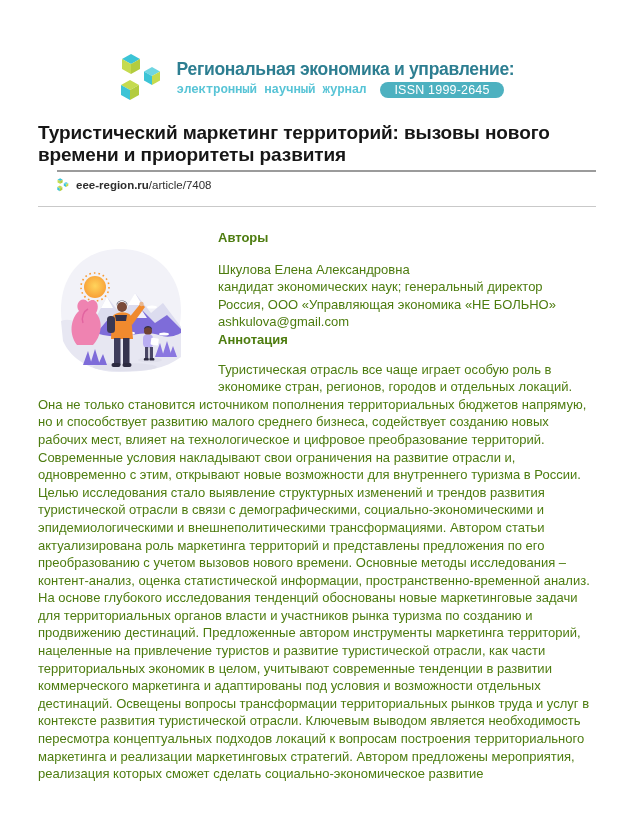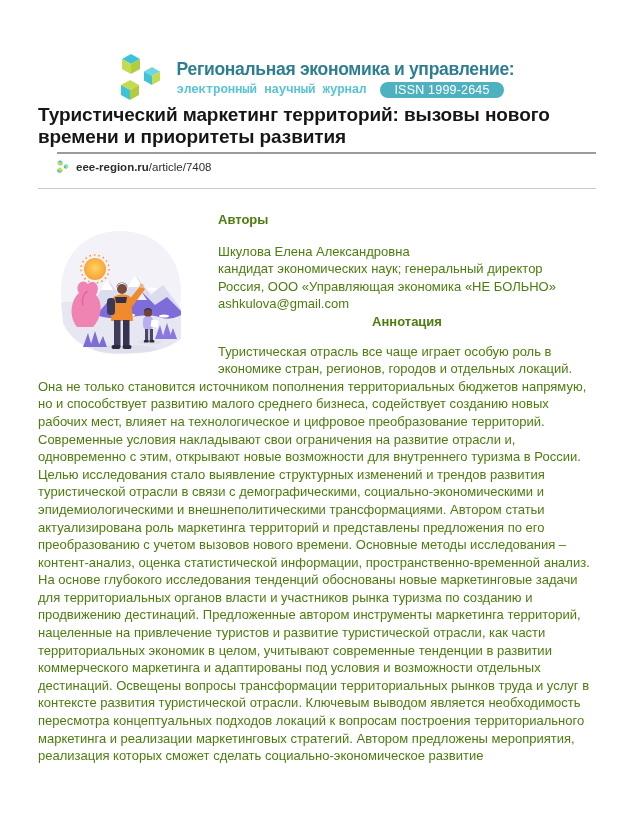--- a/index.html
+++ b/index.html
@@ -8,31 +8,31 @@
     font-family:"Liberation Sans","DejaVu Sans",sans-serif;
     color:#1c1c1c;
   }
   .header{padding-top:54px;display:flex;justify-content:center;align-items:center;gap:11px;}
   .logo-svg{width:46px;height:48px;display:block;}
   .header-text{display:flex;flex-direction:column;}
   .journal-title{font-size:17.5px;font-weight:bold;color:#2d7e91;letter-spacing:-0.3px;line-height:22px;}
   .header-sub{display:flex;align-items:center;gap:14px;margin-top:2px;}
   .journal-subtitle{font-size:12.5px;color:#58c4d6;font-weight:bold;letter-spacing:-0.2px;font-family:Liberation Mono, monospace;}
   .issn-badge{background:#4db1c0;color:#ffffff;font-size:12.5px;padding:1px 14px;letter-spacing:0.2px;border-radius:8px;}
-  h1.article-title{margin:2px 38px 0;font-size:19px;line-height:22px;font-weight:bold;color:#161616;letter-spacing:-0.1px;}
+  h1.article-title{margin:20px 38px 0;font-size:19px;line-height:22px;font-weight:bold;color:#161616;letter-spacing:-0.1px;}
   .rule-dark{margin:4px 38px 0 57px;border-top:2px solid #9b9b9b;height:0;}
   .source-row{margin:6px 38px 0 57px;display:flex;align-items:center;gap:6px;font-size:11.5px;color:#2e2e2e;}
   .favicon-svg{width:13px;height:14px;display:block;}
   .source-domain{font-weight:bold;}
   .rule-light{margin:14px 38px 0;border-top:1px solid #c9c9c9;height:0;}
   .content{margin:0 38px;padding-top:22px;font-size:13px;line-height:17.6px;color:#4d7c0f;}
   .illus{float:left;width:130px;height:132px;margin:16px 33px 17px 17px;}
   .authors-heading{margin:0;font-weight:bold;}
   .author-info{margin:14px 0 0;}
-  .abstract-heading{margin:0;font-weight:bold;text-align:center;}
+  .abstract-heading{margin:0;font-weight:bold;}
   .abstract{margin:12px 0 0;text-align:left;}
 </style>
 </head>
 <body>
 
 <div class="header">
   <svg class="logo-svg" viewBox="0 0 46 48" xmlns="http://www.w3.org/2000/svg">
 
     <g transform="translate(2,0)">
       <path d="M0,5 L9,0 L18,5 L9,10 Z" fill="#3cc4d6"></path>

